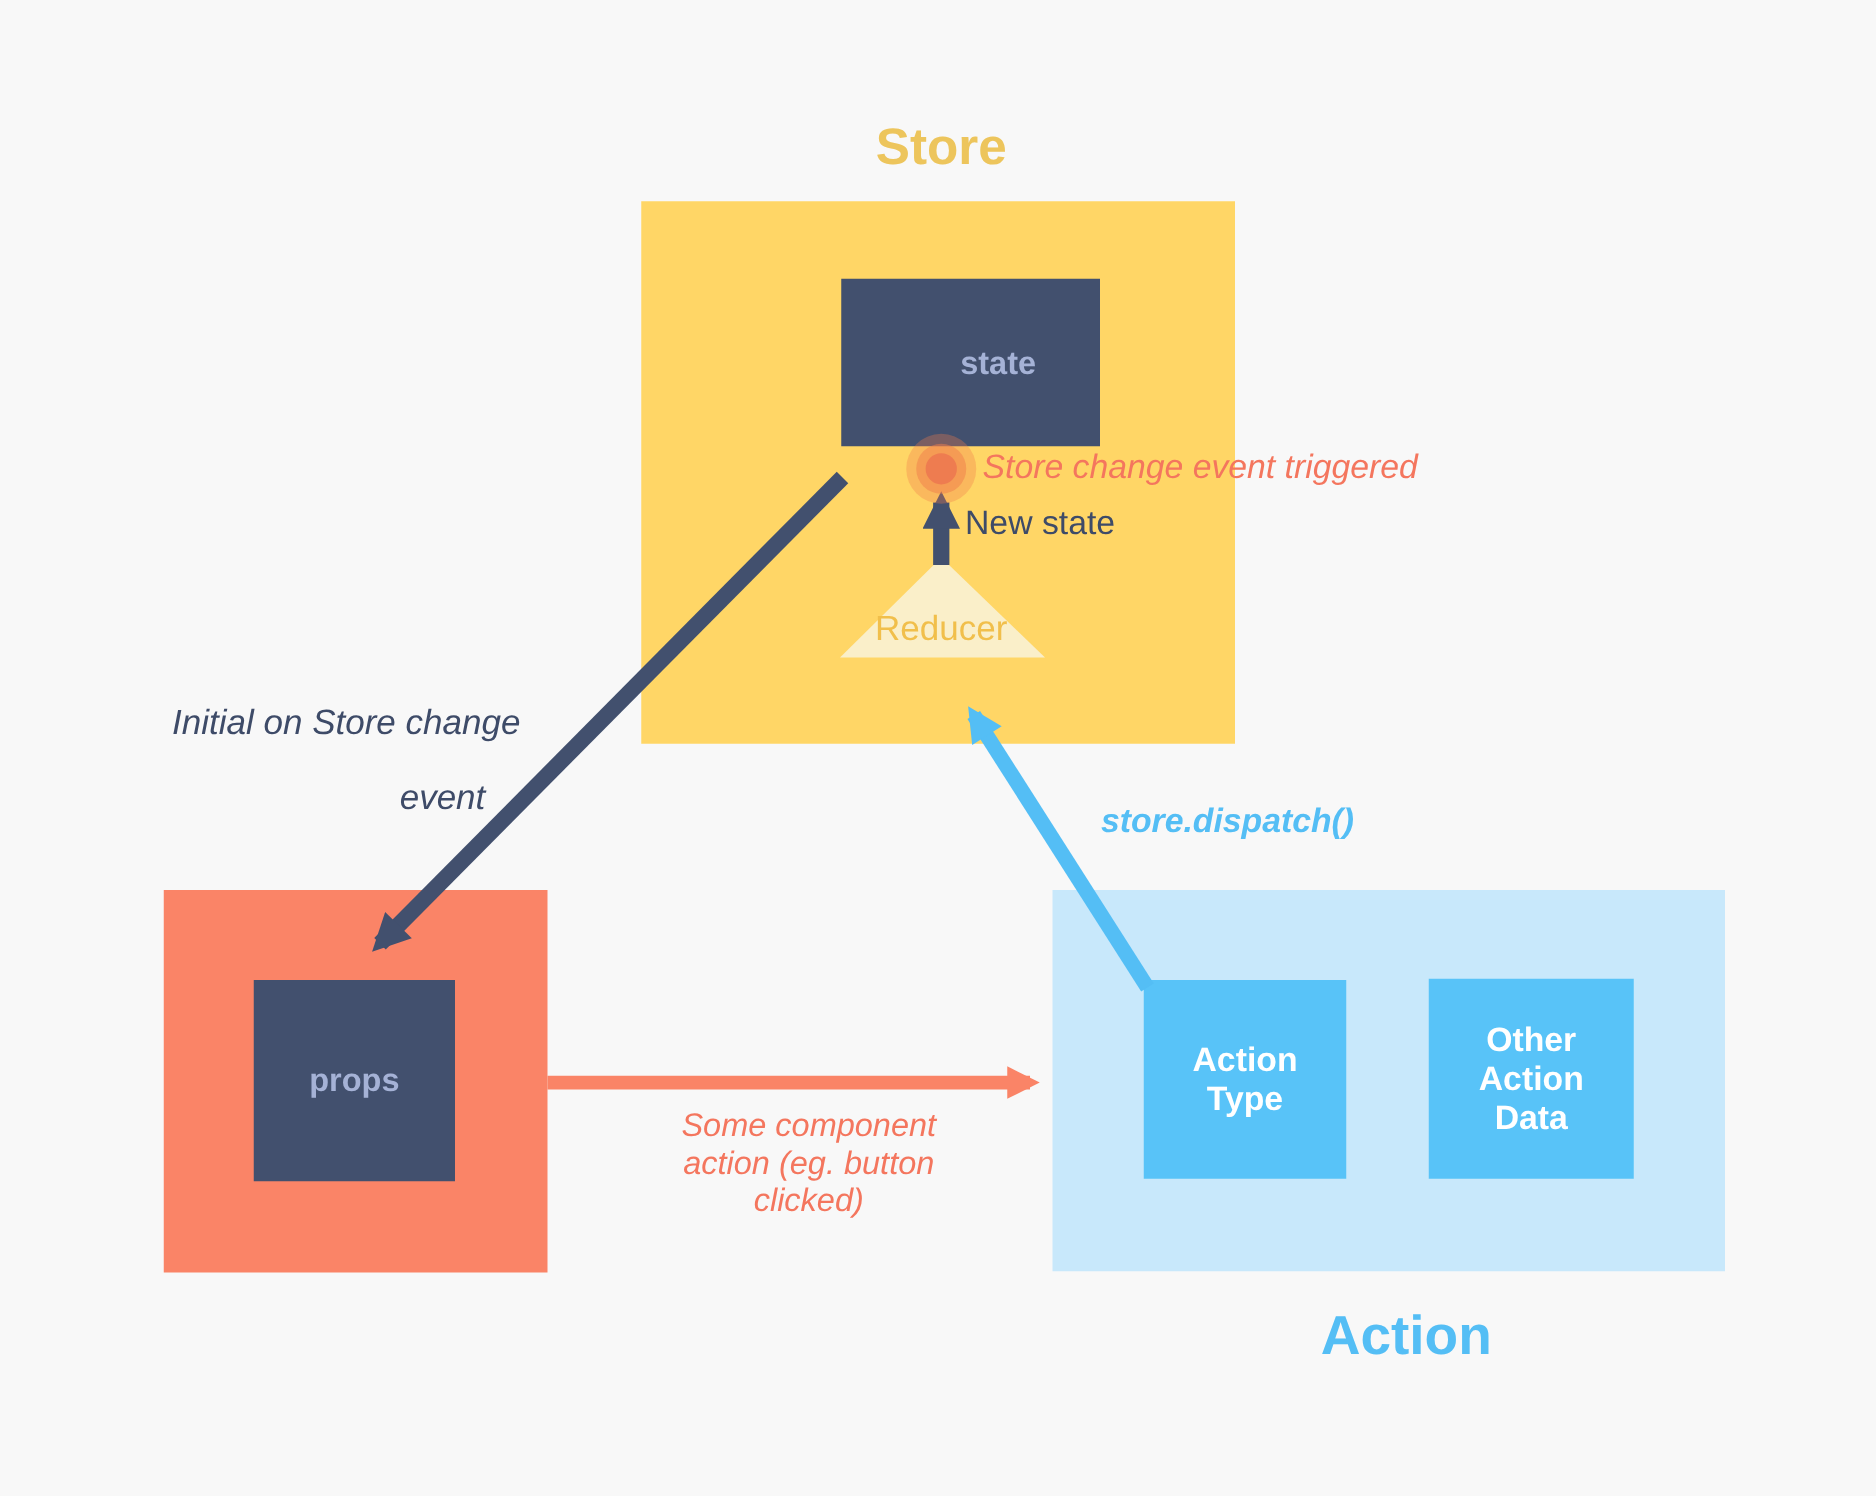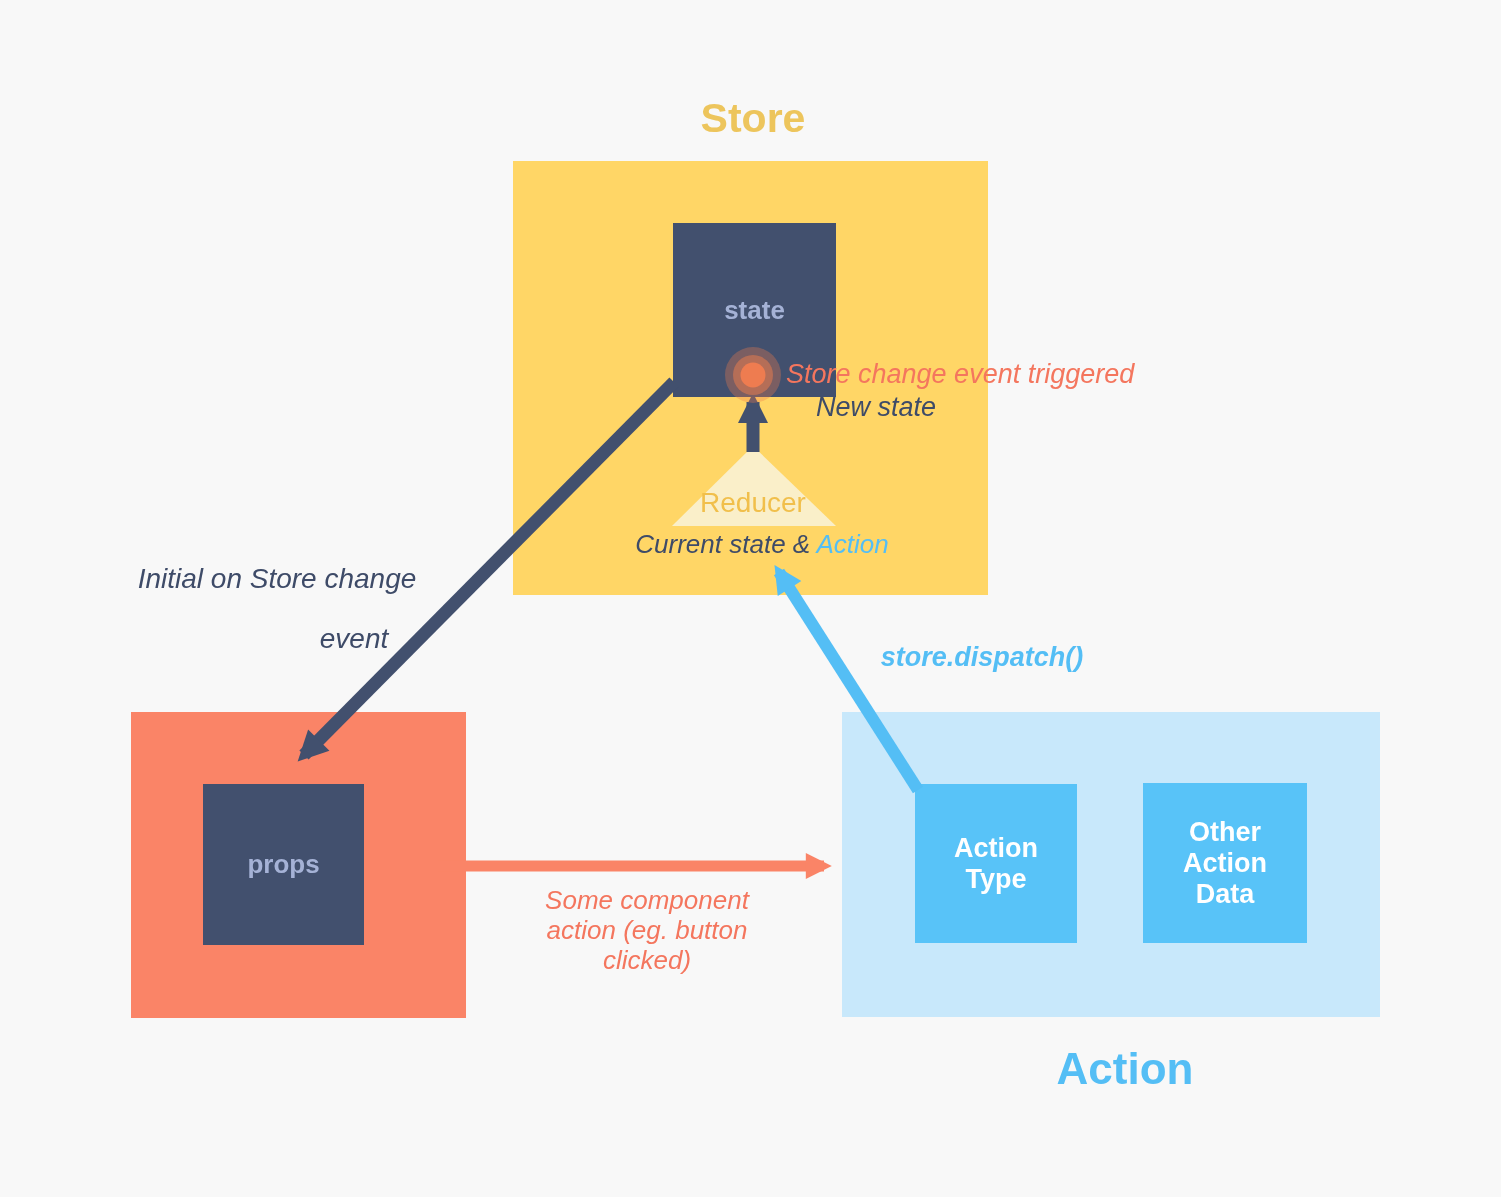--- a/index.html
+++ b/index.html
@@ -12,28 +12,28 @@
     position: relative;
     width: 1501px; height: 1197px;
     background: var(--background, #f8f8f8);
     overflow: hidden;
   }
   .abs { position: absolute; }
 
   
   .region { position: absolute; z-index: 1; }
   .store-box     { left: 513px; top: 161px; width: 475px; height: 434px; background: var(--store_yellow); }
-  .component-box { left: 131px; top: 712px; width: 307px; height: 306px; background: var(--coral); padding-left: 28px; }
+  .component-box { left: 131px; top: 712px; width: 307px; height: 306px; background: var(--coral); }
   .action-box    { left: 842px; top: 712px; width: 538px; height: 305px; background: var(--blue_pale); }
 
   .inner-navy {
     position: absolute; background: var(--navy);
     display: flex; align-items: center; justify-content: center;
   }
-  .state-box { left: 160px; top: 62px; width: 163px; height: 174px; }
+  .state-box { left: 160px; top: 62px; width: 163px; height: 134px; padding-left: 44px; }
   .props-box { left: 72px;  top: 72px; width: 161px; height: 161px; }
   .inner-navy span { color: var(--periwinkle); font-weight: bold; font-size: 26px; }
 
   .inner-blue {
     position: absolute; background: var(--blue_box);
     display: flex; align-items: center; justify-content: center;
   }
   .action-type-box { left: 73px;  top: 72px; width: 162px; height: 159px; }
   .other-data-box  { left: 301px; top: 71px; width: 164px; height: 160px; }
   .inner-blue-label { color: var(--white); font-weight: bold; font-size: 27px; line-height: 31px; text-align: center; }
@@ -75,23 +75,22 @@
   .reducer-label {
     left: 753px; top: 503px; font-size: 28px; font-weight: normal;
     color: var(--reducer_text);
   }
   .reducer-input {
     left: 762px; top: 544px; font-size: 26px; font-style: italic;
     color: var(--navy_text);
   }
   .reducer-input .hl { color: var(--blue); }
   .new-state-label {
-    left: 772px; top: 407px; font-size: 27px; font-style: italic;
+    left: 772px; top: 419px; font-size: 27px; 
     color: var(--navy_text);
-    margin-left: 44px;
   }
   .change-event-label {
     left: 786px; top: 374px; font-size: 27px; font-style: italic;
     color: var(--coral_text);
   }
   .initial-state-label {
     left: 361px; top: 549px; font-size: 28px; font-style: italic;
     color: var(--navy_text);
   }
   .updated-label {
@@ -169,23 +168,20 @@
 
     <line class="ln-coral w11" x1="438" y1="866" x2="824" y2="866" marker-end="url(#mCoral)"></line>
 
     <line class="ln-blue w12" x1="918" y1="790" x2="779" y2="572" marker-end="url(#mBlue)"></line>
   </svg>
 
   <div class="lbl center-xy store-title">Store</div>
   <div class="lbl center-xy action-title">Action</div>
 
   <div class="lbl center-xy reducer-label">Reducer</div>
-  <div class="lbl center-xy reducer-input">
-    <span>Current state &amp; </span><span class="hl">Action</span>
-  </div>
   <div class="lbl center-y new-state-label">New state</div>
   <div class="lbl center-y change-event-label">Store change event triggered</div>
 
   <div class="lbl center-xy updated-label">
     <span>Initial on Store change</span>
     <span class="l2">event</span>
   </div>
   <div class="lbl center-xy component-action-label">
     <span>Some component</span>
     <span>action (eg. button</span>

